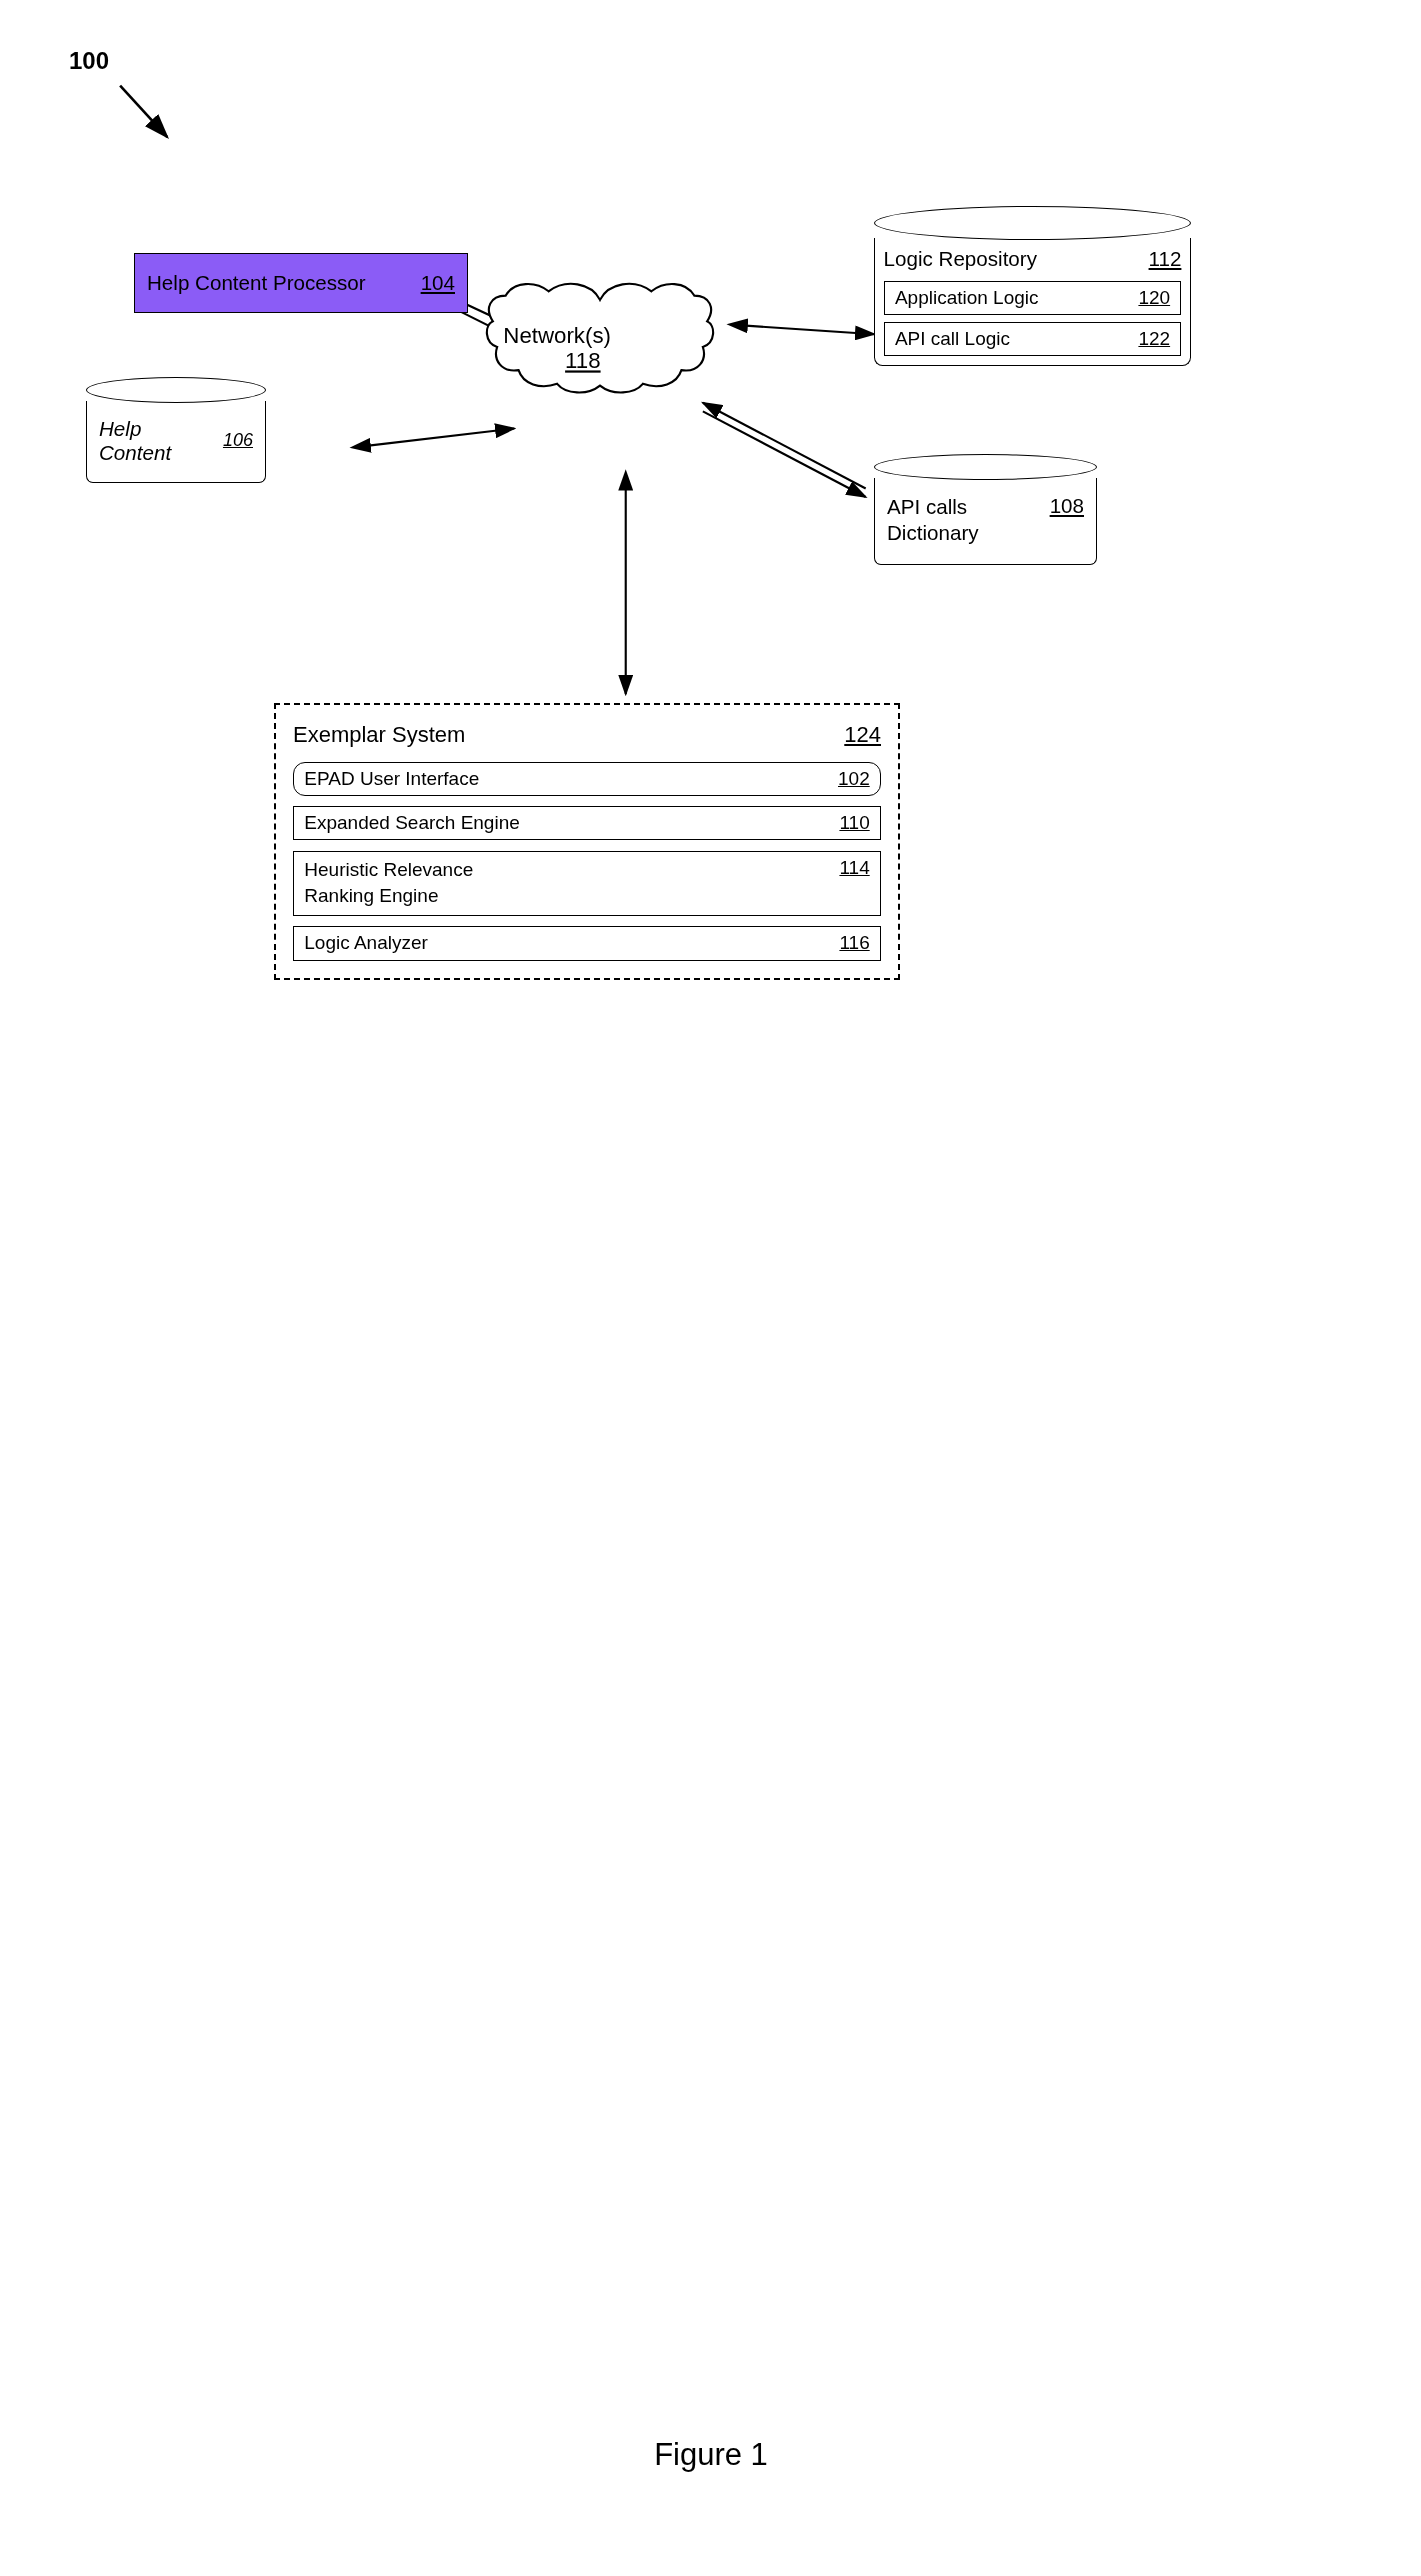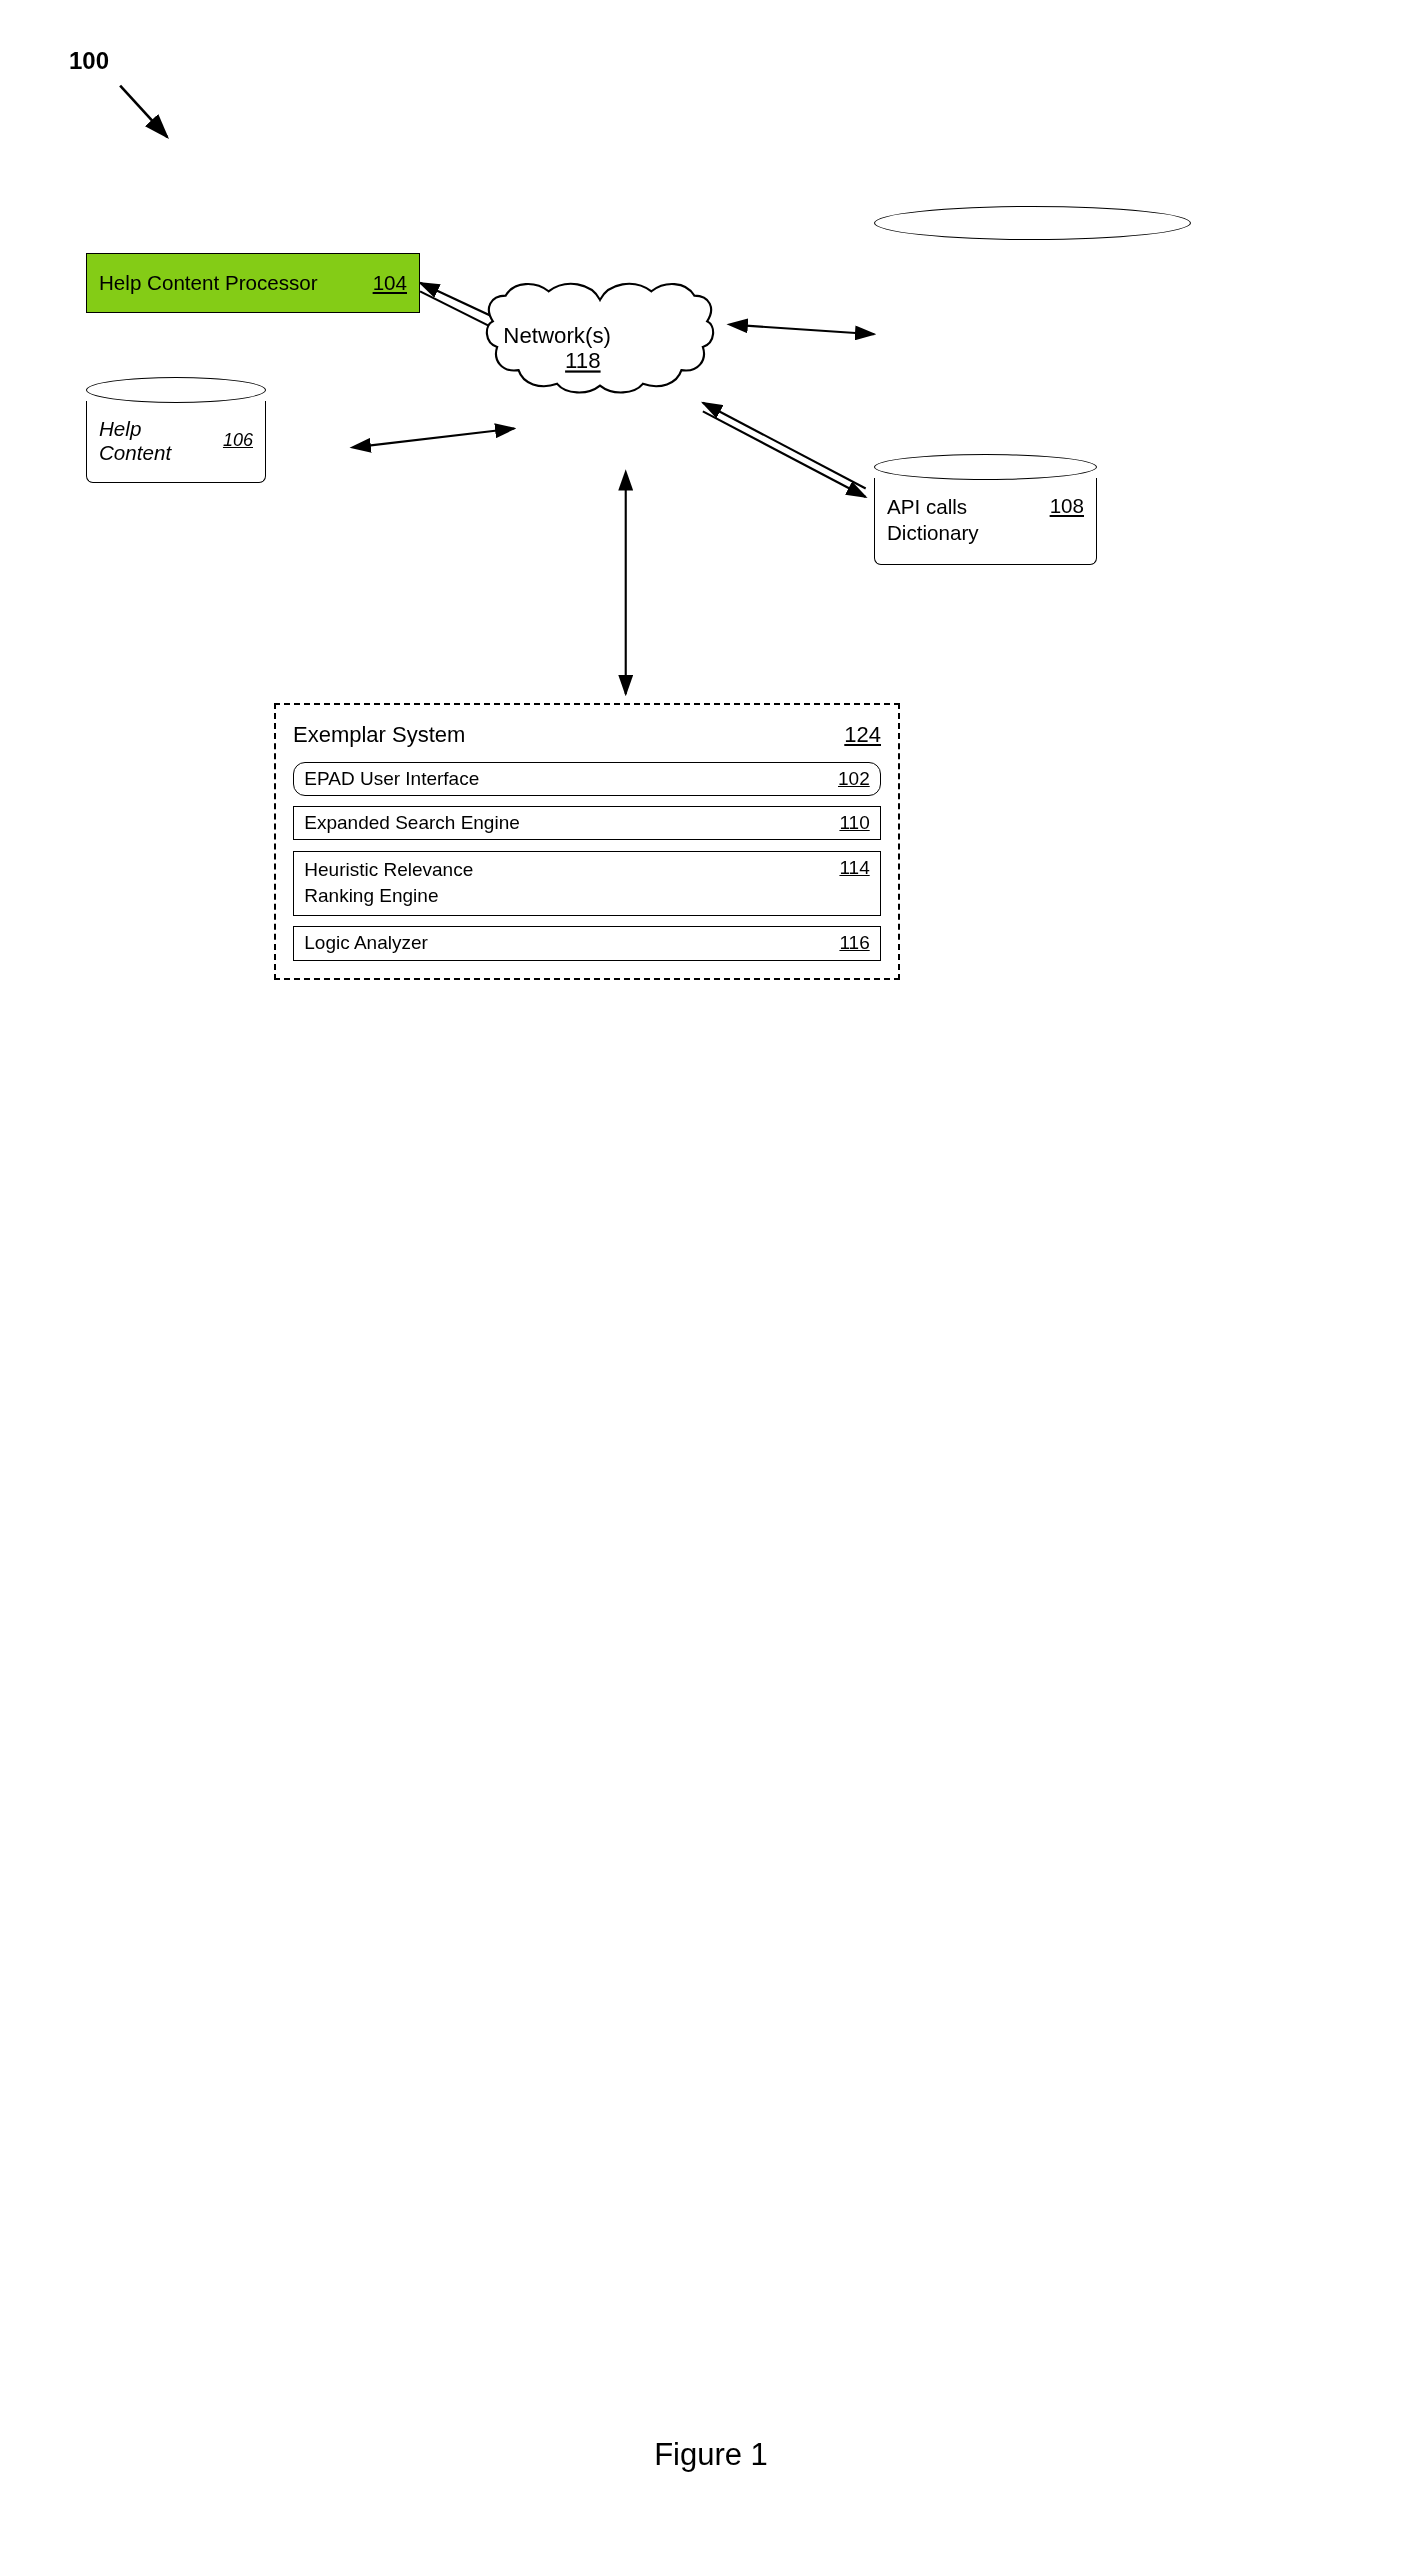--- a/index.html
+++ b/index.html
@@ -34,26 +34,27 @@
       position: absolute;
       top: 47px;
       left: 69px;
       font-size: 24px;
       font-weight: bold;
     }
 
     
     .box {
       position: absolute;
-      background: #84cc16;
+      background: #8b5cf6;
       border: 1.7px solid #000;
       display: flex;
       align-items: center;
       justify-content: space-between;
       padding: 6.9px 12px;
+      margin-left: 48px;
     }
 
     .box-label {
       font-size: 20.6px;
       font-family: Arial, sans-serif;
     }
 
     .ref-num {
       font-size: 20.6px;
       text-decoration: underline;
@@ -218,20 +219,34 @@
              C275,80 275,60 265,55 
              C275,40 268,25 250,25 
              C240,8 215,8 200,20 
              C180,5 150,10 140,30Z" fill="white" stroke="black" stroke-width="2.5"></path>
     <text x="90" y="80" font-size="26" font-family="Arial" text-anchor="middle">Network(s)</text>
     <text x="120" y="110" font-size="26" font-family="Arial" text-anchor="middle" style="text-decoration:underline;">118</text>
   </svg>
 
   <div class="logic-repo" style="top: 206px; left: 874px;">
     <div class="logic-repo-top"></div>
+    <div class="logic-repo-body">
+      <div style="display:flex; justify-content:space-between; align-items:center; margin-bottom:10.3px;">
+        <span style="font-size:20.6px;">Logic Repository</span>
+        <span style="font-size:20.6px; text-decoration:underline;">112</span>
+      </div>
+      <div class="inner-box">
+        <span class="inner-label">Application Logic</span>
+        <span class="inner-ref">120</span>
+      </div>
+      <div class="inner-box">
+        <span class="inner-label">API call Logic</span>
+        <span class="inner-ref">122</span>
+      </div>
+    </div>
   </div>
 
   <div class="api-dict-cyl" style="top: 454px; left: 874px; width: 223px;">
     <div style="width:223px; height:26px; border:1.7px solid #000; border-radius:50%; background:#fff; position:relative; z-index:2;"></div>
     <div style="width:223px; background:#fff; border-left:1.7px solid #000; border-right:1.7px solid #000; border-bottom:1.7px solid #000; border-bottom-left-radius:6.9px; border-bottom-right-radius:6.9px; padding:15.4px 12px 17px 12px; margin-top:-1.7px; display:flex; flex-direction:column; align-items:flex-start;">
       <div style="display:flex; align-items:flex-start; justify-content:space-between; width:100%;gap:43px;">
         <span style="font-size:20.6px; line-height:1.3;">API calls<br>Dictionary</span>
         <span style="font-size:20.6px; text-decoration:underline; margin-left:8.6px;">108</span>
       </div>
     </div>

